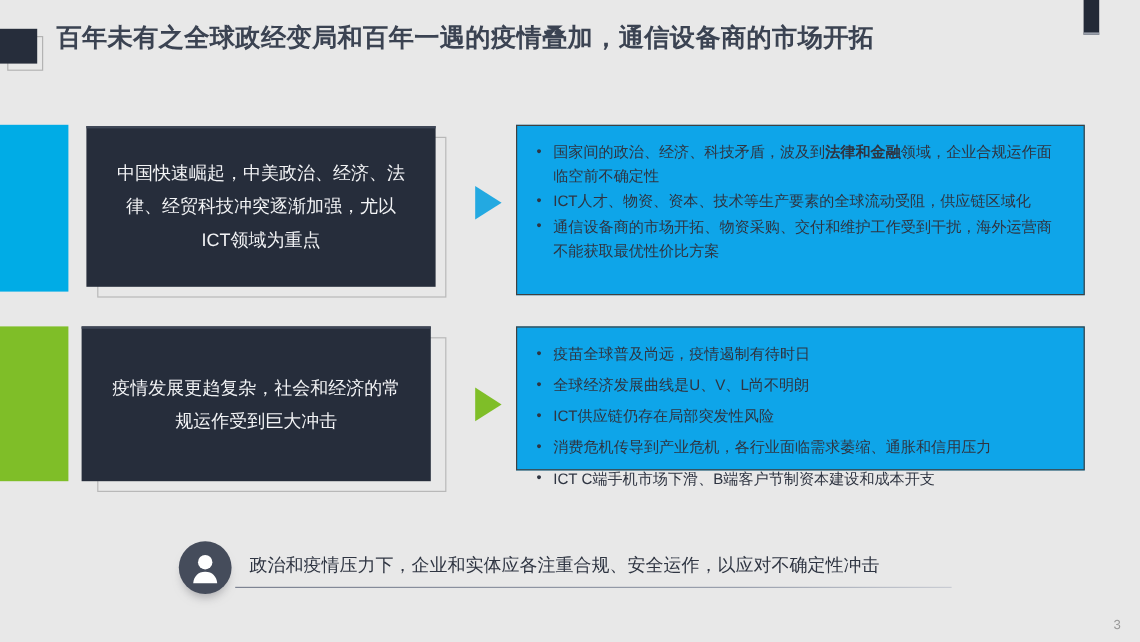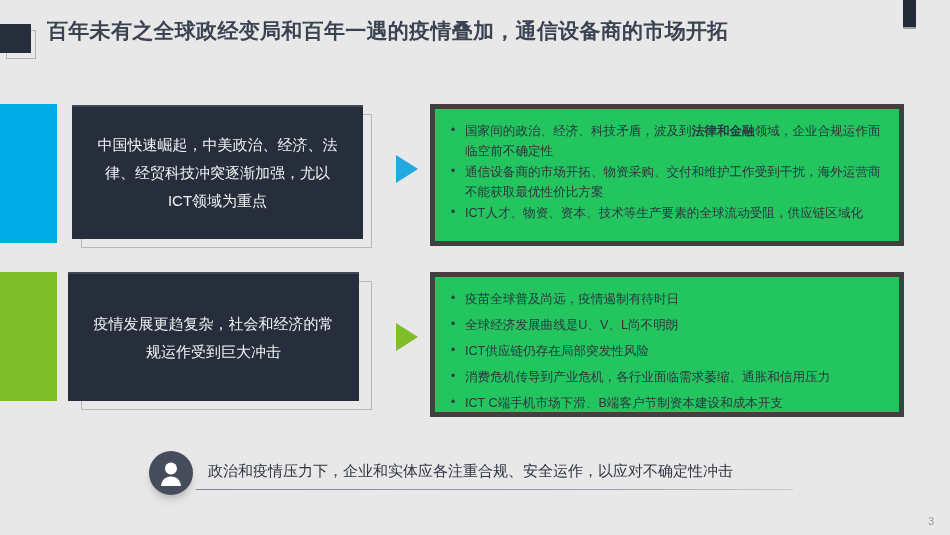--- a/index.html
+++ b/index.html
@@ -107,27 +107,27 @@
     width: 0;
     height: 0;
     border-top: 14px solid transparent;
     border-bottom: 14px solid transparent;
   }
   .arrow.a1 { left: 396px; top: 155px; border-left: 22px solid #23a9e1; }
   .arrow.a2 { left: 396px; top: 323px; border-left: 22px solid #7fbe28; }
 
   .panel {
     position: absolute;
-    border: 5px solid #404040;
-    background: #22c55e;
+    border: 1px solid #404040;
+    background: #0ea5e9;
     box-sizing: border-box;
     padding: 12px 16px 12px 14px;
   }
   .panel.p1 { left: 430px; top: 104px; width: 474px; height: 142px; }
-  .panel.p2 { left: 430px; top: 272px; width: 474px; height: 145px; }
+  .panel.p2 { left: 430px; top: 272px; width: 474px; height: 120px; }
 
   ul.bullets {
     list-style: none;
     margin: 0;
     padding: 0;
   }
   ul.bullets li {
     position: relative;
     padding-left: 16px;
     font-size: 12.6px;
@@ -198,24 +198,24 @@
   <div class="dark-card c1">
     <div class="ct">中国快速崛起，中美政治、经济、法律、经贸科技冲突逐渐加强，尤以ICT领域为重点</div>
   </div>
   <div class="arrow a1"></div>
   <div class="panel p1">
     <ul class="bullets">
       <li>
         <span>国家间的政治、经济、科技矛盾，波及到</span><b>法律和金融</b><span>领域，企业合规运作面临空前不确定性</span>
       </li>
       <li>
+        <span>ICT人才、物资、资本、技术等生产要素的全球流动受阻，供应链区域化</span>
+      </li>
+      <li>
         <span>通信设备商的市场开拓、物资采购、交付和维护工作受到干扰，海外运营商不能获取最优性价比方案</span>
-      </li>
-      <li>
-        <span>ICT人才、物资、资本、技术等生产要素的全球流动受阻，供应链区域化</span>
       </li>
     </ul>
   </div>
 
   <div class="accent-bar green"></div>
   <div class="card-shadow c2"></div>
   <div class="dark-card c2">
     <div class="ct">疫情发展更趋复杂，社会和经济的常规运作受到巨大冲击</div>
   </div>
   <div class="arrow a2"></div>

